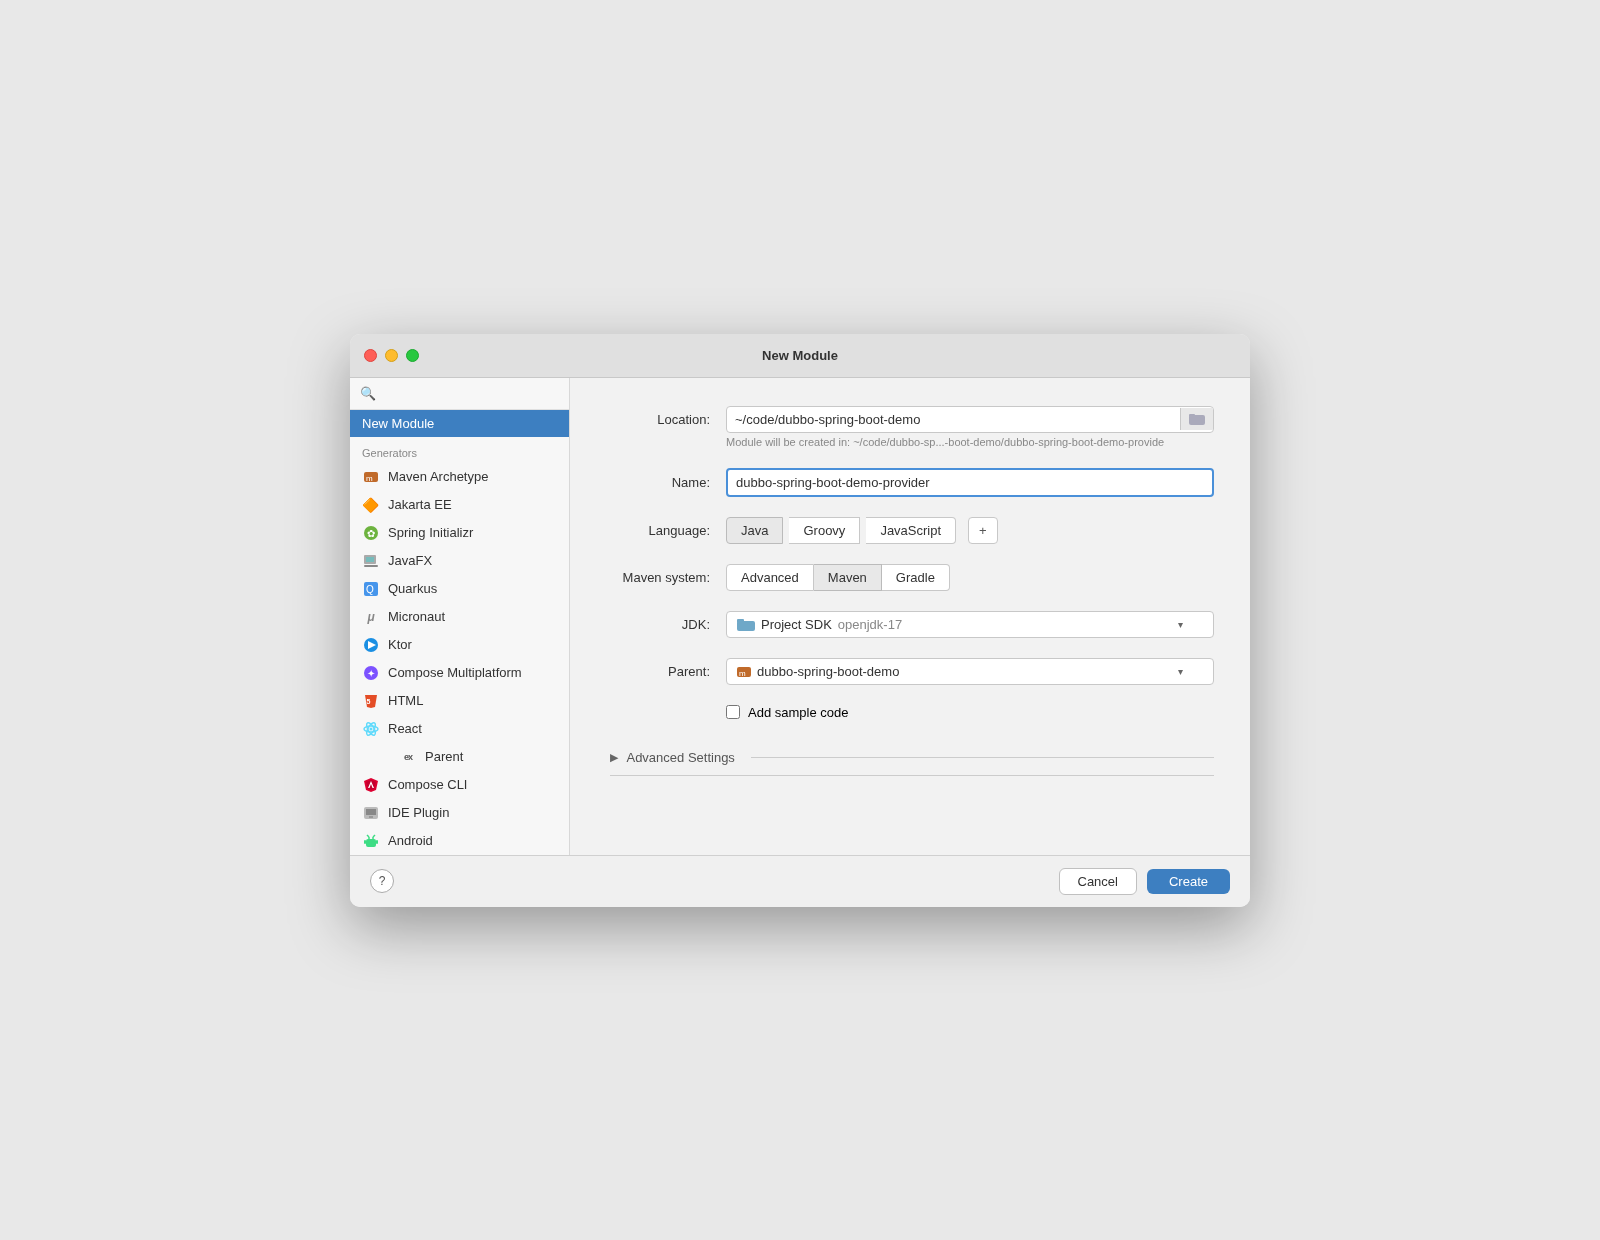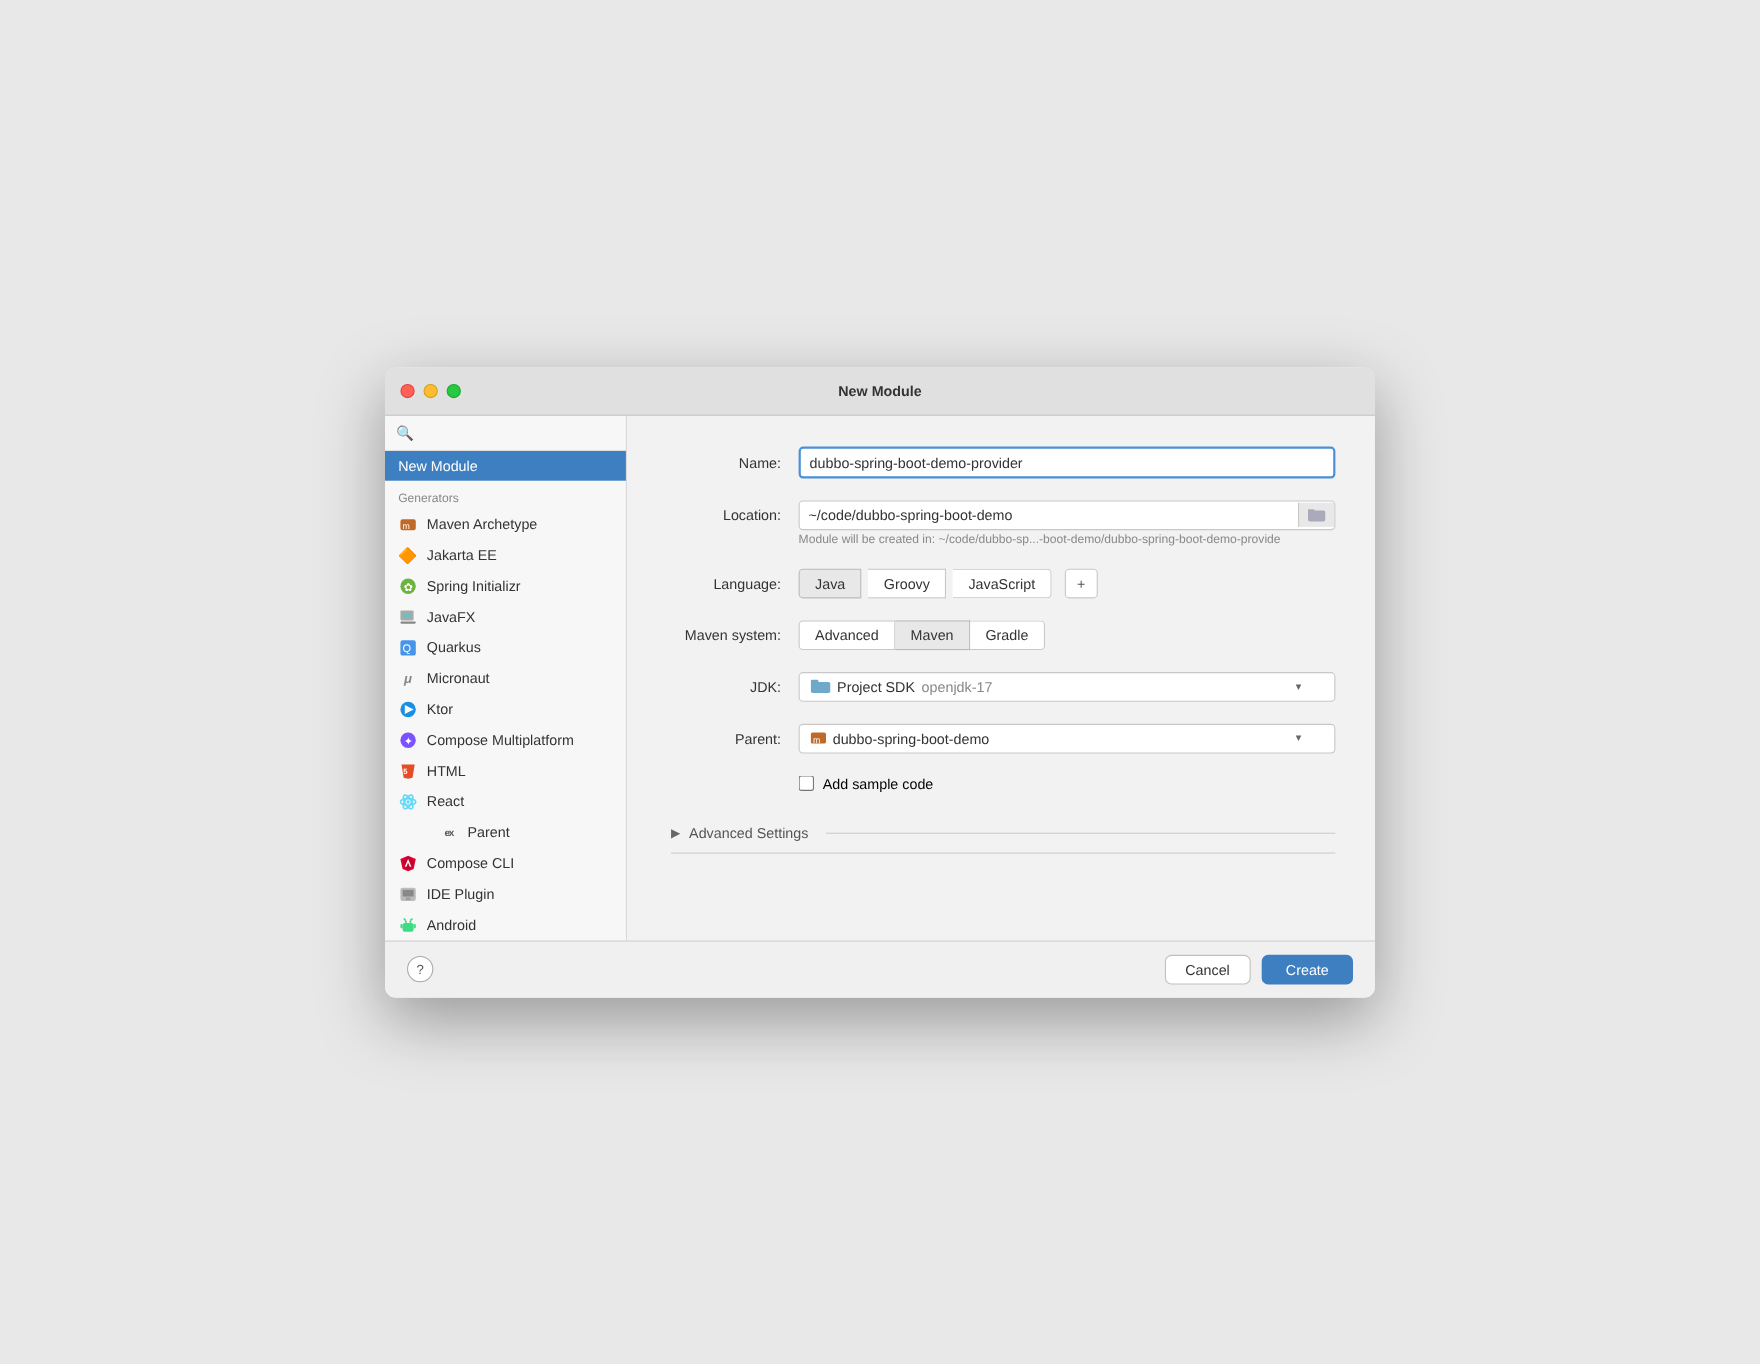--- a/index.html
+++ b/index.html
@@ -176,21 +176,21 @@
       border: 1px solid #c8c8c8;
       border-radius: 4px;
       background: white;
       cursor: pointer;
       color: #333;
       display: flex;
       align-items: center;
       gap: 6px;
       justify-content: space-between;
     }
-    .select-fake-inner { display: flex; align-items: center; gap: 6px; }
+    .select-fake-inner { display: flex; align-items: flex-end; gap: 6px; }
     .select-arrow { color: #666; font-size: 10px; }
     .sdk-gray { color: #888; font-size: 13px; }
     .checkbox-row {
       display: flex;
       align-items: center;
       gap: 8px;
       margin-bottom: 30px;
       margin-left: 120px;
     }
     .checkbox-row input[type=checkbox] {
@@ -420,41 +420,41 @@
               <line x1="10" y1="4" x2="12" y2="2" stroke="#3ddc84" stroke-width="1.5"></line>
               <rect x="1" y="7" width="2" height="4" rx="1" fill="#3ddc84"></rect>
               <rect x="13" y="7" width="2" height="4" rx="1" fill="#3ddc84"></rect>
             </svg>
         </span>
         <span>Android</span>
       </div>
     </div>
 
     <div class="main-content">
-
-      <div class="form-row">
-        <div class="form-label">Name:</div>
-        <div class="form-field">
-          <input class="text-input" type="text" value="dubbo-spring-boot-demo-provider" style="">
-        </div>
-      </div>
 
       <div class="form-row" style="align-items:flex-start;">
         <div class="form-label" style="padding-top:6px;">Location:</div>
         <div class="form-field">
           <div class="location-input-wrapper">
             <input class="location-input" type="text" value="~/code/dubbo-spring-boot-demo" style="">
             <div class="location-browse-btn">
               <svg width="16" height="14" viewBox="0 0 16 14">
                   <rect x="0" y="3" width="16" height="10" rx="2" fill="#aab"></rect>
                   <rect x="0" y="2" width="6" height="3" rx="1" fill="#aab"></rect>
                 </svg>
             </div>
           </div>
           <div class="location-hint">Module will be created in: ~/code/dubbo-sp...-boot-demo/dubbo-spring-boot-demo-provide</div>
+        </div>
+      </div>
+
+      <div class="form-row">
+        <div class="form-label">Name:</div>
+        <div class="form-field">
+          <input class="text-input" type="text" value="dubbo-spring-boot-demo-provider" style="">
         </div>
       </div>
 
       <div class="form-row">
         <div class="form-label">Language:</div>
         <div class="form-field">
           <div style="display:flex;align-items:center;gap:6px;">
             <button class="toggle-btn toggle-btn-active">Java</button>
             <button class="toggle-btn">Groovy</button>
             <button class="toggle-btn" style="border-radius:0 4px 4px 0;">JavaScript</button>
@@ -519,18 +519,18 @@
       </div>
     </div>
   </div>
 
   <div class="footer">
     <div class="footer-left">
       <div class="help-btn">
         <span>?</span>
       </div>
     </div>
-    <div style="display:flex;gap:10px;">
+    <div style="display:flex;gap:10px;align-items:center;">
       <button class="cancel-btn">Cancel</button>
       <button class="create-btn">Create</button>
     </div>
   </div>
 </div>
 
 </body></html>

